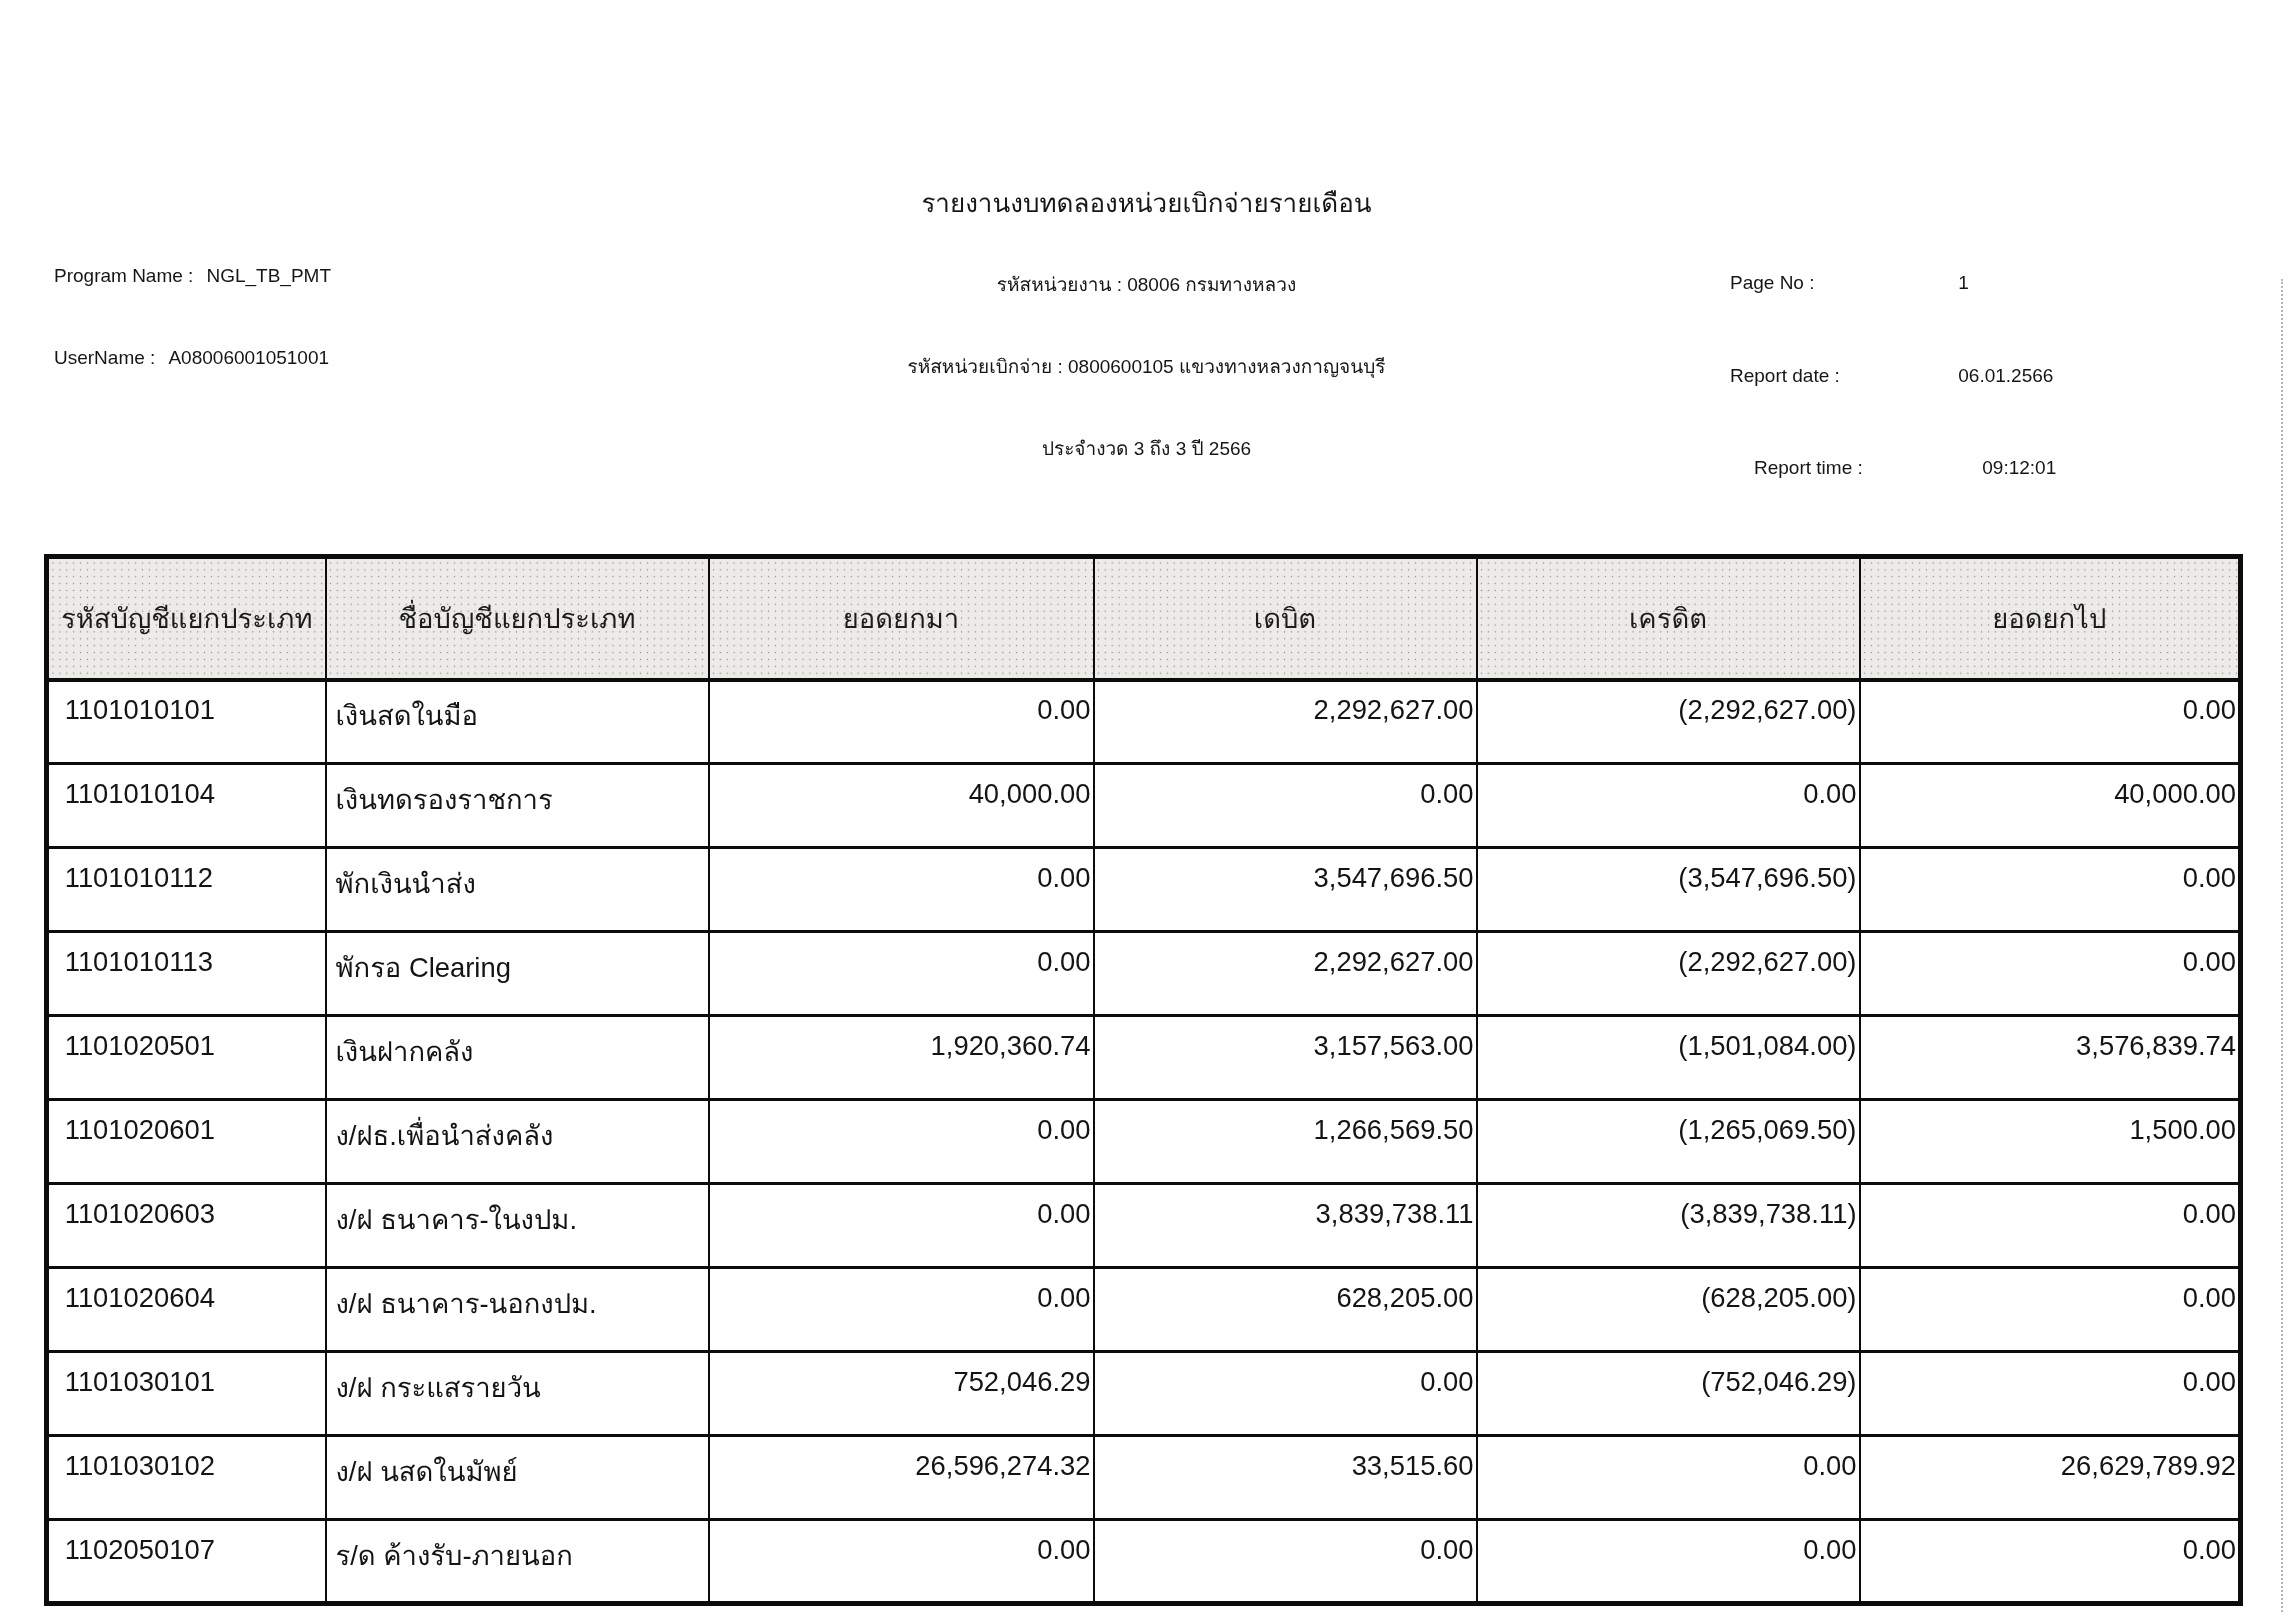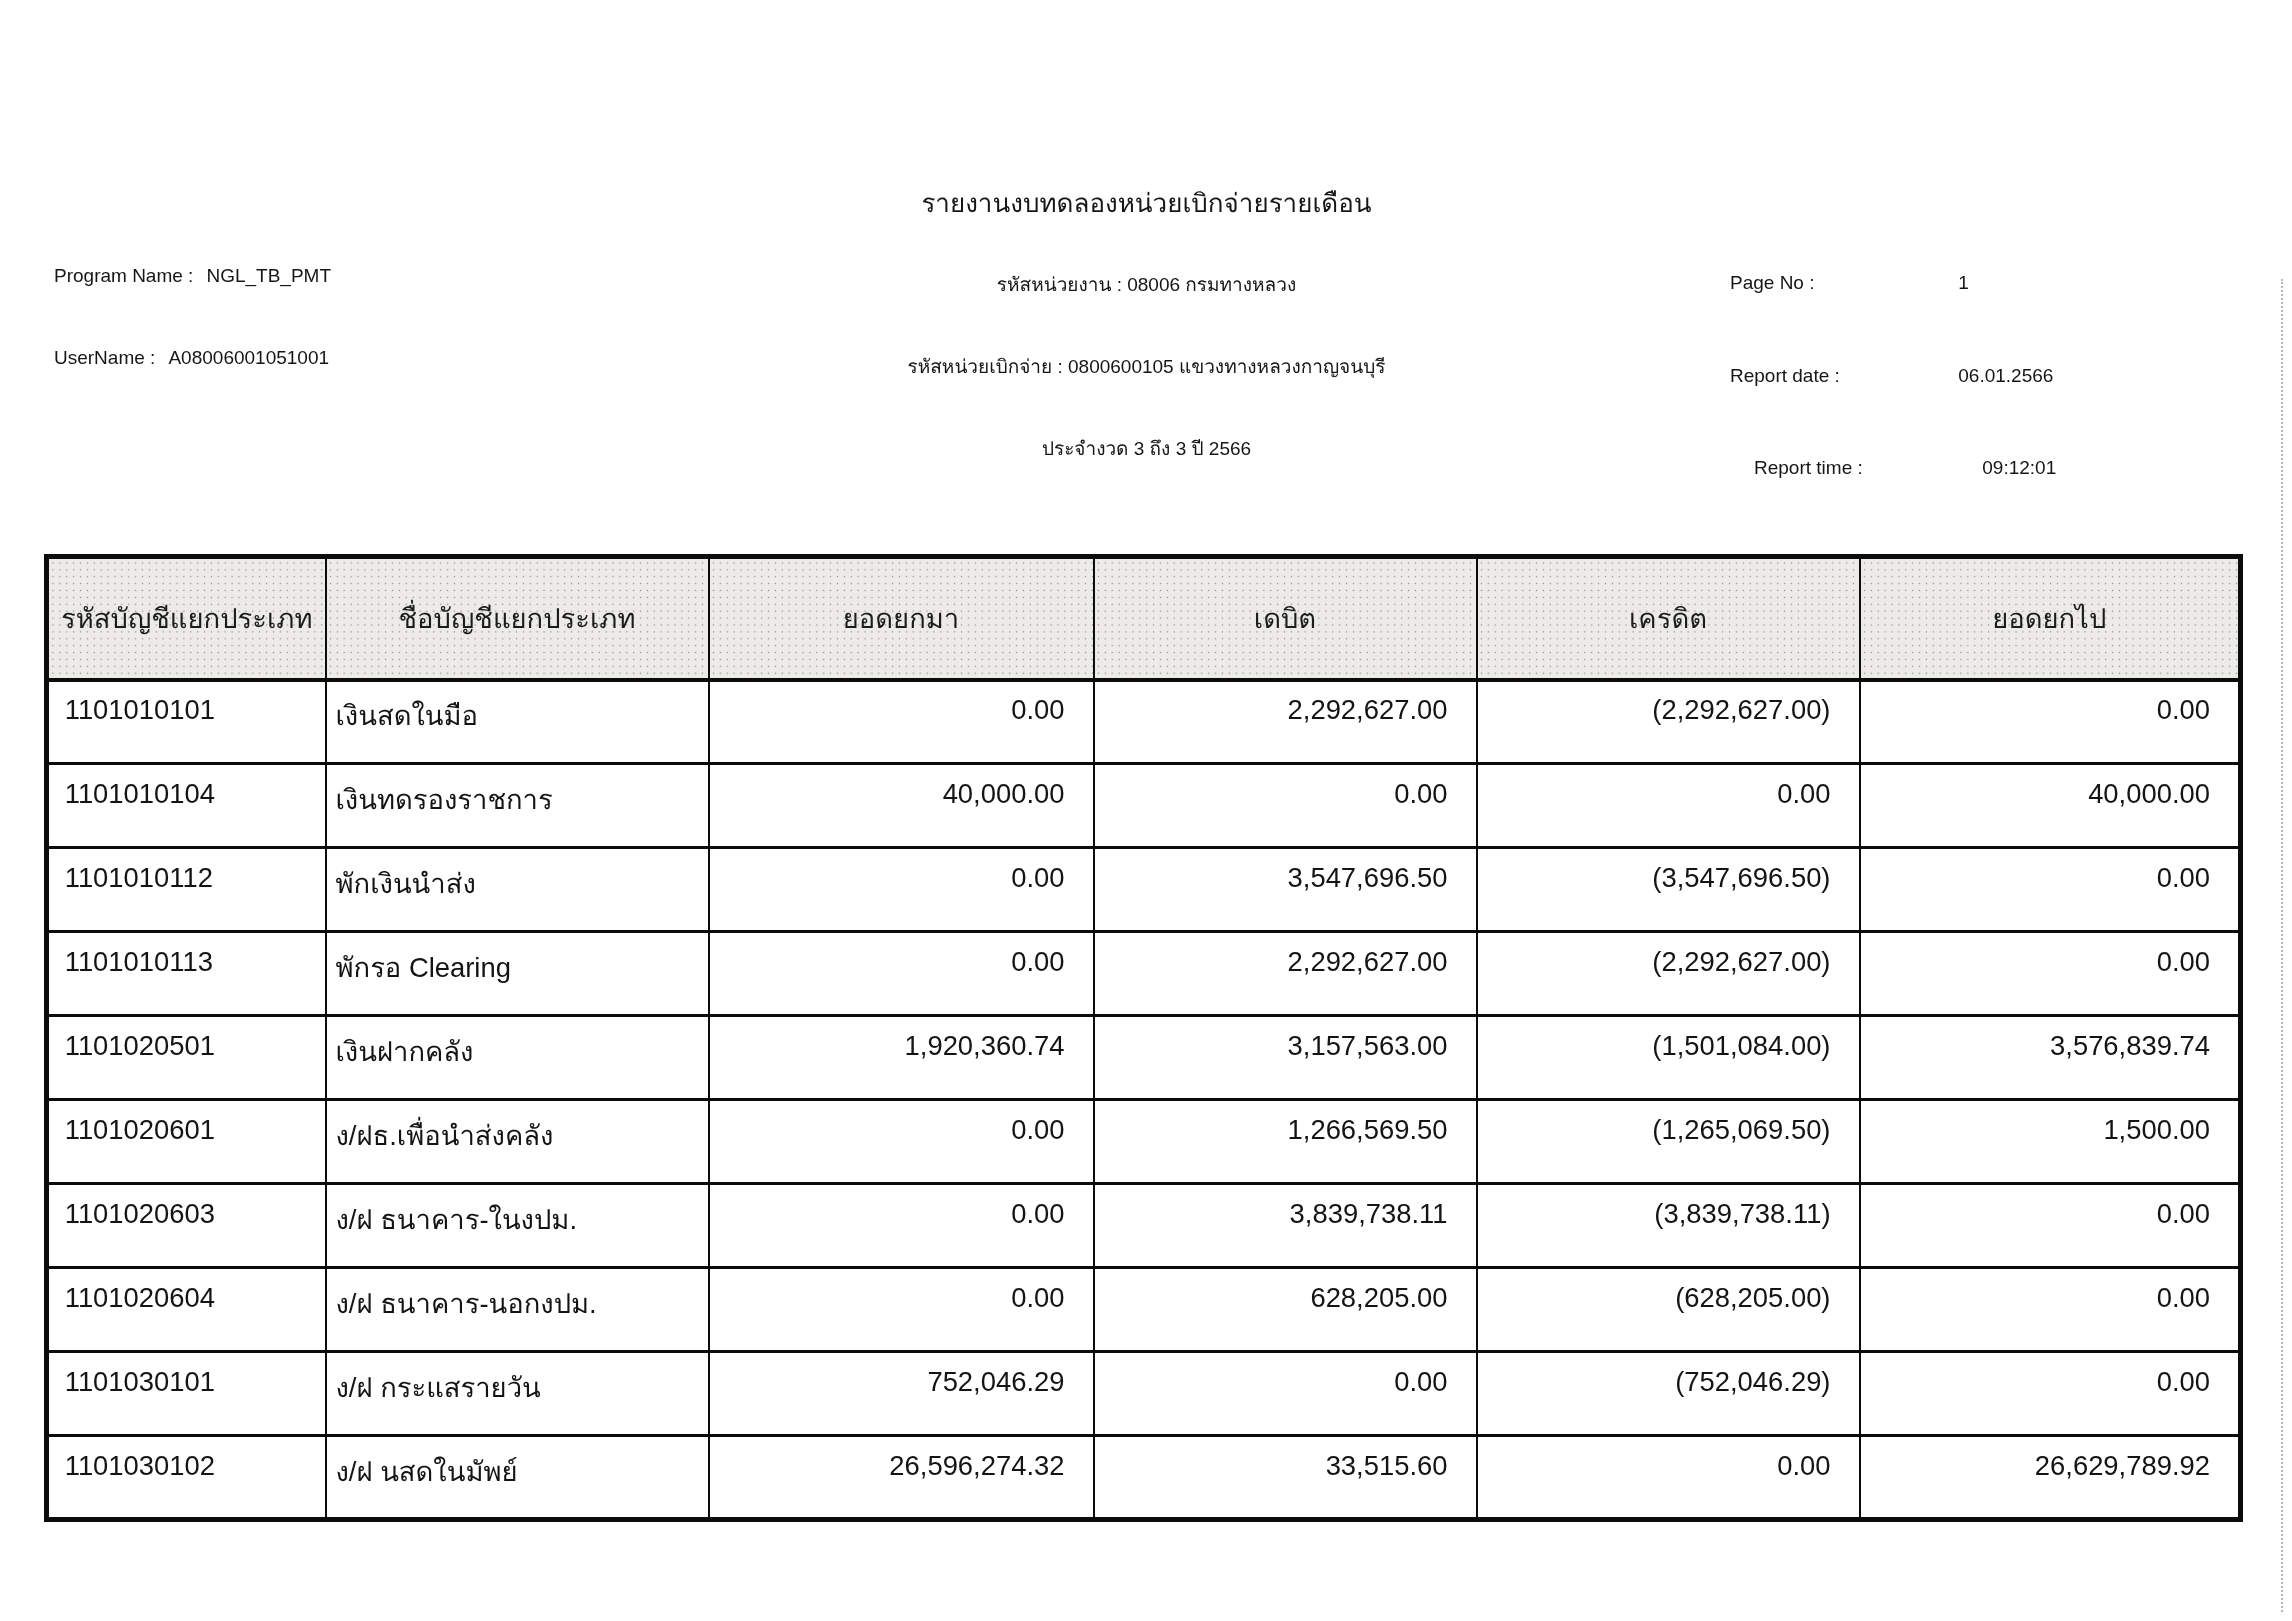--- a/index.html
+++ b/index.html
@@ -60,21 +60,21 @@
     padding-top: 12.7px;
     border: 2.9px solid #0c0c0c;
     border-top: 3.9px solid #0c0c0c;
     border-bottom: 3.9px solid #0c0c0c;
     background: #ffffff;
     overflow: hidden;
     white-space: nowrap;
   }
   td.code { text-align: left; padding-left: 15.7px; }
   td.name { text-align: left; padding-left: 9px; }
-  td.num  { text-align: right; padding-right: 28px; }
+  td.num  { text-align: right; padding-right: 2px; }
 
   .scan-edge {
     position: absolute;
     left: 2281px;
     top: 279px;
     height: 1333px;
     width: 0;
     border-left: 2.9px dotted #b5b5b5;
   }
 </style>
@@ -209,19 +209,27 @@
           <td class="num">0.00</td>
         </tr>
         <tr>
           <td class="code">1101030102</td>
           <td class="name">ง/ฝ นสดในมัพย์</td>
           <td class="num">26,596,274.32</td>
           <td class="num">33,515.60</td>
           <td class="num">0.00</td>
           <td class="num">26,629,789.92</td>
         </tr>
+        <tr>
+          <td class="code">1102050107</td>
+          <td class="name">ร/ด ค้างรับ-ภายนอก</td>
+          <td class="num">0.00</td>
+          <td class="num">0.00</td>
+          <td class="num">0.00</td>
+          <td class="num">0.00</td>
+        </tr>
       </tbody>
   </table>
 
   <div class="scan-edge"></div>
 
 </div>
 
 
 </body></html>

